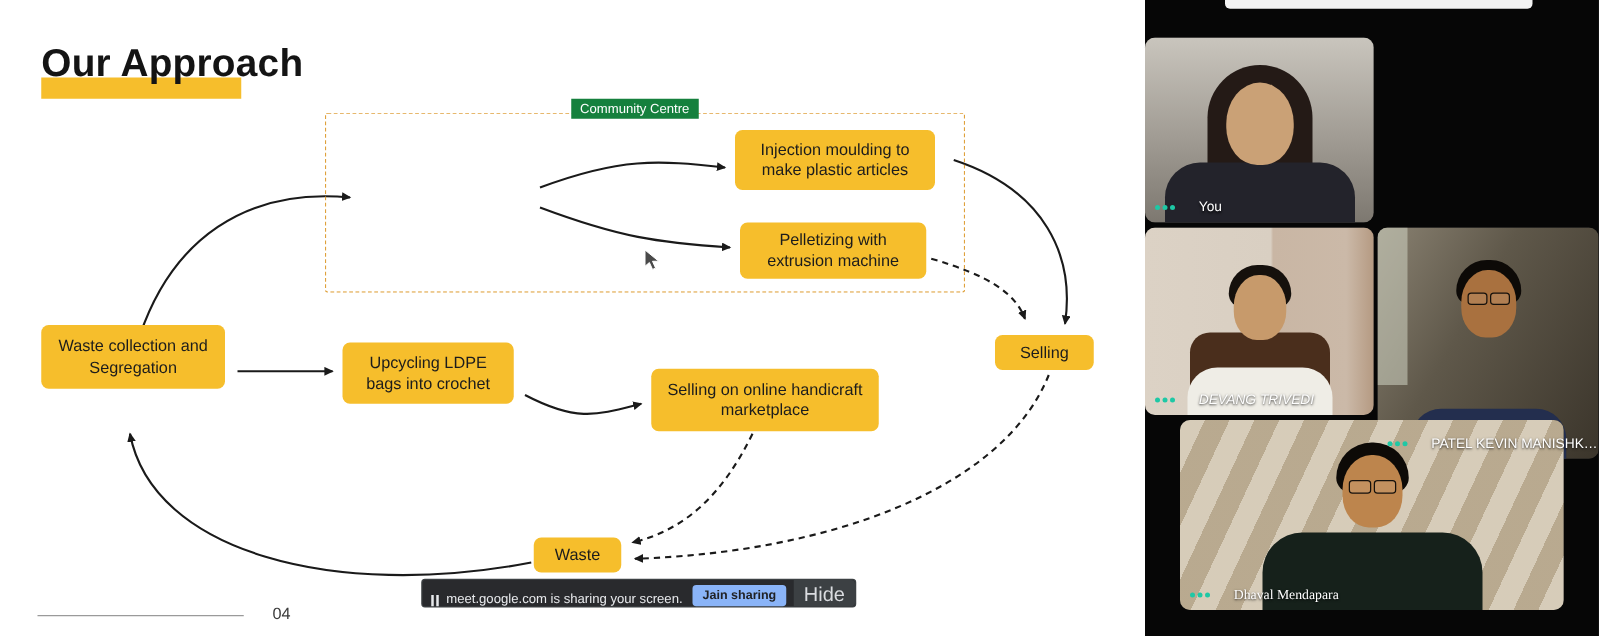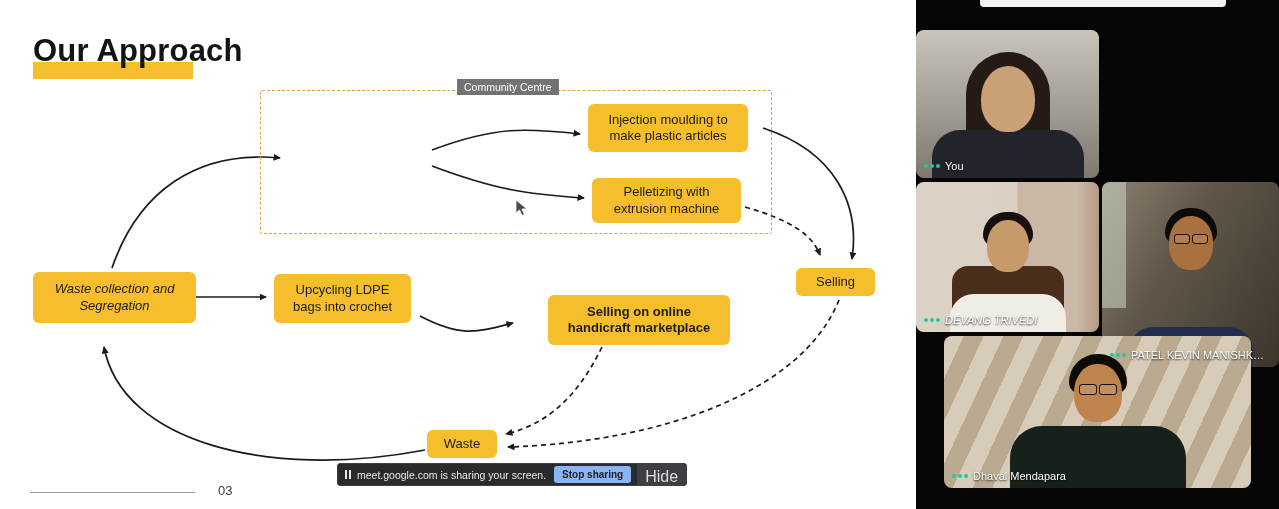--- a/index.html
+++ b/index.html
@@ -5,57 +5,57 @@
   * { margin:0; padding:0; box-sizing:border-box; }
   body { font-family:"Liberation Sans", sans-serif; background:#000; }
   .screen { position:relative; width:1279px; height:509px; overflow:hidden; background:#000; }
 
   
   .slide { position:absolute; left:0; top:0; width:916px; height:509px; background:#ffffff; overflow:hidden;padding-left:40px; }
   .title-highlight { position:absolute; left:33px; top:62px; width:160px; height:17px; background:#F6BE2C; z-index:1; }
   .slide-title { position:absolute; left:33px; top:33px; font-size:31px; font-weight:bold; color:#141414; z-index:2; letter-spacing:0.2px; }
 
   .community-box { position:absolute; left:260px; top:90px; width:512px; height:144px; border:1.6px dashed #DFA13C; border-radius:2px; z-index:1; }
-  .community-label { position:absolute; left:457px; top:79px; background:#737373; color:#fff; font-size:10.5px; padding:2px 7px; z-index:3; }
+  .community-label { position:absolute; left:457px; top:79px; background:#15803d; color:#fff; font-size:10.5px; padding:2px 7px; z-index:3; }
 
   .node { position:absolute; background:#F6BE2C; border-radius:6px; display:flex; align-items:center; justify-content:center; text-align:center; color:#1c1c1c; font-size:13px; line-height:1.25; padding:4px 8px; z-index:2; }
   .n-shredding   { left:288px; top:136px; width:137px; height:54px; }
   .n-injection   { left:588px; top:104px; width:160px; height:48px; }
   .n-pelletizing { left:592px; top:178px; width:149px; height:45px; }
-  .n-wastecol    { left:33px;  top:272px; width:163px; height:51px;font-style:italic; }
+  .n-wastecol    { left:33px;  top:260px; width:147px; height:51px; }
   .n-upcycling   { left:274px; top:274px; width:137px; height:49px; }
-  .n-selling     { left:548px; top:295px; width:182px; height:50px;font-weight:bold; }
+  .n-selling     { left:521px; top:295px; width:182px; height:50px; }
   .n-market      { left:796px; top:268px; width:79px;  height:28px; }
   .n-waste       { left:427px; top:430px; width:70px;  height:28px; }
 
   .arrows { position:absolute; left:0; top:0; z-index:1; pointer-events:none; }
 
   .page-number { position:absolute; left:218px; top:483px; font-size:13px; color:#3c3c3c; }
   .footer-line { position:absolute; left:30px; top:492px; width:165px; height:1px; background:#9a9a9a; }
 
   .cursor { position:absolute; left:515px; top:199px; z-index:5; }
 
   
-  .share-banner { position:absolute; left:337px; top:463px; height:23px; display:flex; align-items:center; background:#292a2d; border:1px solid #3c4043; border-radius:3px; z-index:6; padding-left:7px; }
+  .share-banner { position:absolute; left:337px; top:463px; height:23px; display:flex; align-items:flex-end; background:#292a2d; border:1px solid #3c4043; border-radius:3px; z-index:6; padding-left:7px; }
   .pause-icon { display:flex; gap:2px; margin-right:6px; }
   .pause-icon i { display:block; width:2px; height:9px; background:#e8eaed; }
   .share-msg { color:#e8eaed; font-size:10.5px; white-space:nowrap; margin-right:8px; }
   .stop-btn { background:#8AB4F8; color:#202124; font-size:10px; font-weight:bold; border:none; border-radius:3px; padding:3px 8px; cursor:pointer; white-space:nowrap; }
   .hide-btn { background:#3c4043; color:#dadce0; font-size:16px; border:none; border-radius:0 3px 3px 0; padding:4px 8px; height:100%; margin-left:6px; cursor:pointer; }
 
   
   .panel { position:absolute; left:916px; top:0; width:363px; height:509px; background:#060606; }
   .top-strip { position:absolute; left:64px; top:0; width:246px; height:7px; background:#f2f2f2; border-radius:0 0 4px 4px; }
 
   .tile { position:absolute; border-radius:8px; overflow:hidden; background:#222; cursor:pointer; }
   .tile-you    { left:0px;   top:30px;  width:183px; height:148px; }
   .tile-harshit{ left:186px; top:30px;  width:177px; height:148px; box-shadow:inset 0 -3px 0 #1EC8A5; }
   .tile-devang { left:0px;   top:182px; width:183px; height:150px;font-style:italic; }
   .tile-patel  { left:186px; top:182px; width:177px; height:185px; }
-  .tile-dhaval { left:28px;  top:336px; width:307px; height:152px; }
+  .tile-dhaval { left:28px;  top:336px; width:307px; height:152px;font-family:Liberation Serif, serif; }
 
   .photo { position:absolute; inset:0; }
   .photo-you    { background:linear-gradient(180deg,#c9c5bd 0%,#a09b93 55%,#7d7870 100%); }
   .photo-harshit{ background:linear-gradient(150deg,#a07844 0%,#5a3e26 35%,#241710 72%,#120b07 100%); }
   .photo-devang { background:linear-gradient(90deg,#dcd2c5 0%,#d9cfc2 55%,#c9b6a4 56%,#cbb9a8 88%,#b59a82 100%); }
   .photo-patel  { background:linear-gradient(120deg,#8a8272 0%,#5f584a 40%,#3b352b 100%); }
   .photo-dhaval { background:#c9bba2; }
   .curtain { position:absolute; inset:0; background:repeating-linear-gradient(115deg, rgba(255,255,255,0.25) 0 18px, rgba(120,100,70,0.20) 18px 36px); }
   .window-light { position:absolute; left:0; top:0; width:24px; height:68%; background:#cfd4c2; opacity:.55; }
 
@@ -85,21 +85,21 @@
   .av-patel .torso   { left:50%; margin-left:-62px; bottom:-10px; width:124px; height:50px; background:#232e4e; border-radius:24px 24px 0 0; }
   
   .av-dhaval .hair    { left:50%; margin-left:-29px; top:18px; width:58px; height:40px; background:#0d0a07; border-radius:29px 29px 12px 12px; }
   .av-dhaval .head    { left:50%; margin-left:-24px; top:28px; width:48px; height:58px; background:#bd854d; border-radius:48% 48% 44% 44%; }
   .av-dhaval .glasses { left:50%; margin-left:-19px; top:48px; width:38px; height:11px; }
   .av-dhaval .torso   { left:50%; margin-left:-88px; bottom:-12px; width:176px; height:74px; background:#16211b; border-radius:32px 32px 0 0; }
 
   .name-badge { position:absolute; left:8px; bottom:6px; display:flex; align-items:center; gap:5px; z-index:3; }
   .audio-dots { display:flex; gap:2px; }
   .audio-dots i { width:4px; height:4px; border-radius:50%; background:#1EC8A5; }
-  .name-label { color:#fff; font-size:11px; text-shadow:0 1px 2px rgba(0,0,0,0.85); white-space:nowrap; }
+  .name-label { color:#fff; font-size:11px; text-shadow:0 1px 2px rgba(0,0,0,0.85); white-space:nowrap;margin-left:14px; }
 </style>
 </head>
 <body>
 
 <div class="screen">
 
   <div class="slide">
     <div class="title-highlight"></div>
     <h1 class="slide-title">Our Approach</h1>
 
@@ -129,34 +129,34 @@
     <div class="community-label">Community Centre</div>
 
     <div class="node n-pelletizing">Pelletizing with extrusion machine</div>
     <div class="node n-injection">Injection moulding to make plastic articles</div>
     <div class="node n-wastecol">Waste collection and Segregation</div>
     <div class="node n-upcycling">Upcycling LDPE bags into crochet</div>
     <div class="node n-selling">Selling on online handicraft marketplace</div>
     <div class="node n-market">Selling</div>
     <div class="node n-waste">Waste</div>
 
-    <div class="page-number">03</div>
+    <div class="page-number">04</div>
     <div class="footer-line"></div>
 
     <svg class="cursor" width="14" height="18" viewBox="0 0 14 18">
       <path d="M1,1 L1,14 L4.5,11 L7,16.5 L9.5,15.5 L7,10 L12,10 Z" fill="#4a4a4a" stroke="#ffffff" stroke-width="0.8"></path>
     </svg>
 
     <div class="share-banner">
       <span class="pause-icon">
           <i></i>
           <i></i>
         </span>
       <span class="share-msg">meet.google.com is sharing your screen.</span>
-      <button class="stop-btn">Stop sharing</button>
+      <button class="stop-btn">Jain sharing</button>
       <button class="hide-btn">Hide</button>
     </div>
   </div>
 
   <div class="panel">
     <div class="top-strip"></div>
 
     <div class="tile tile-you">
       <div class="photo photo-you">
         <div class="avatar av-you">

